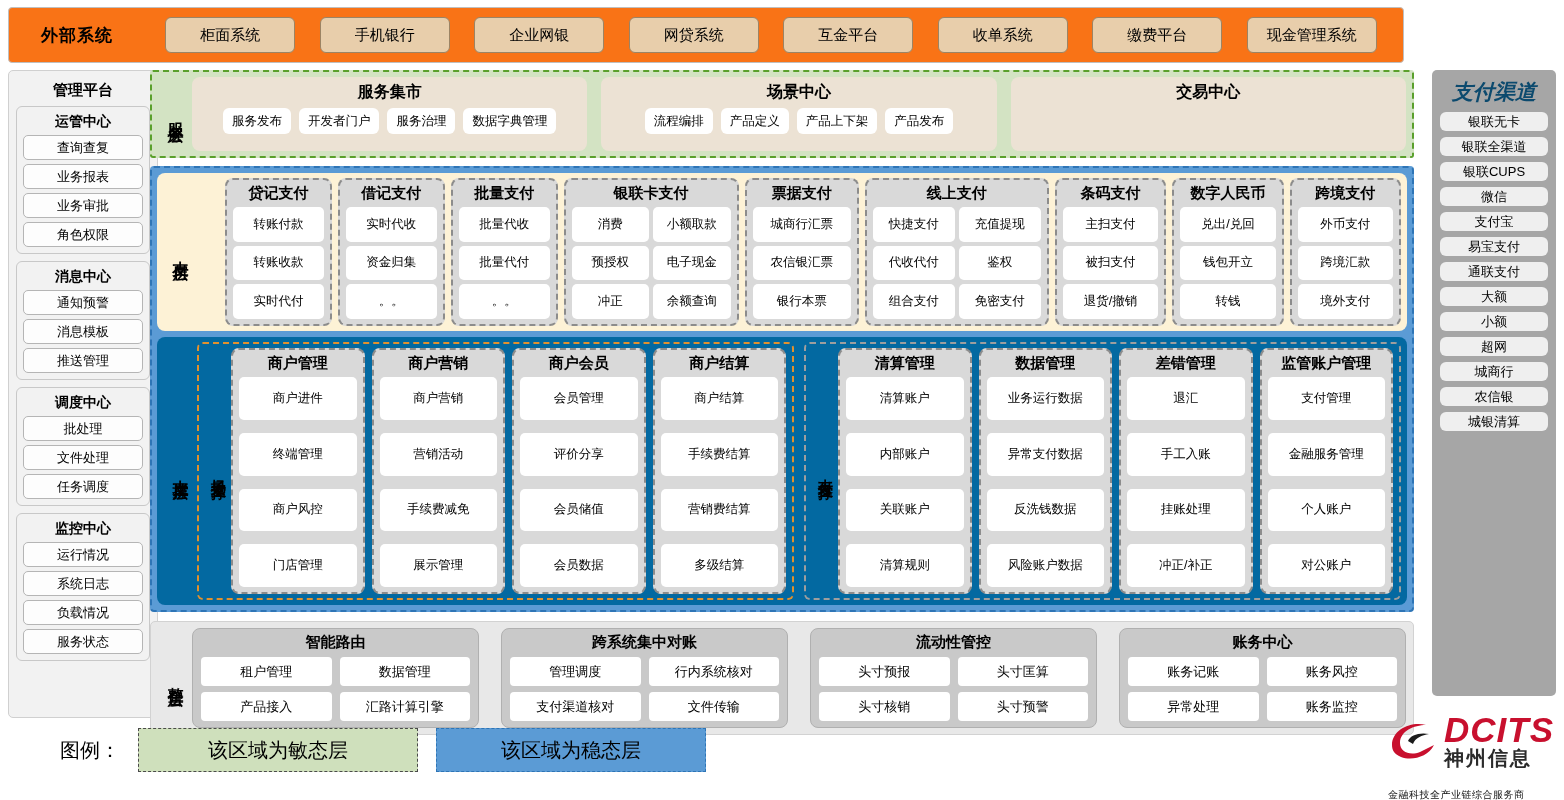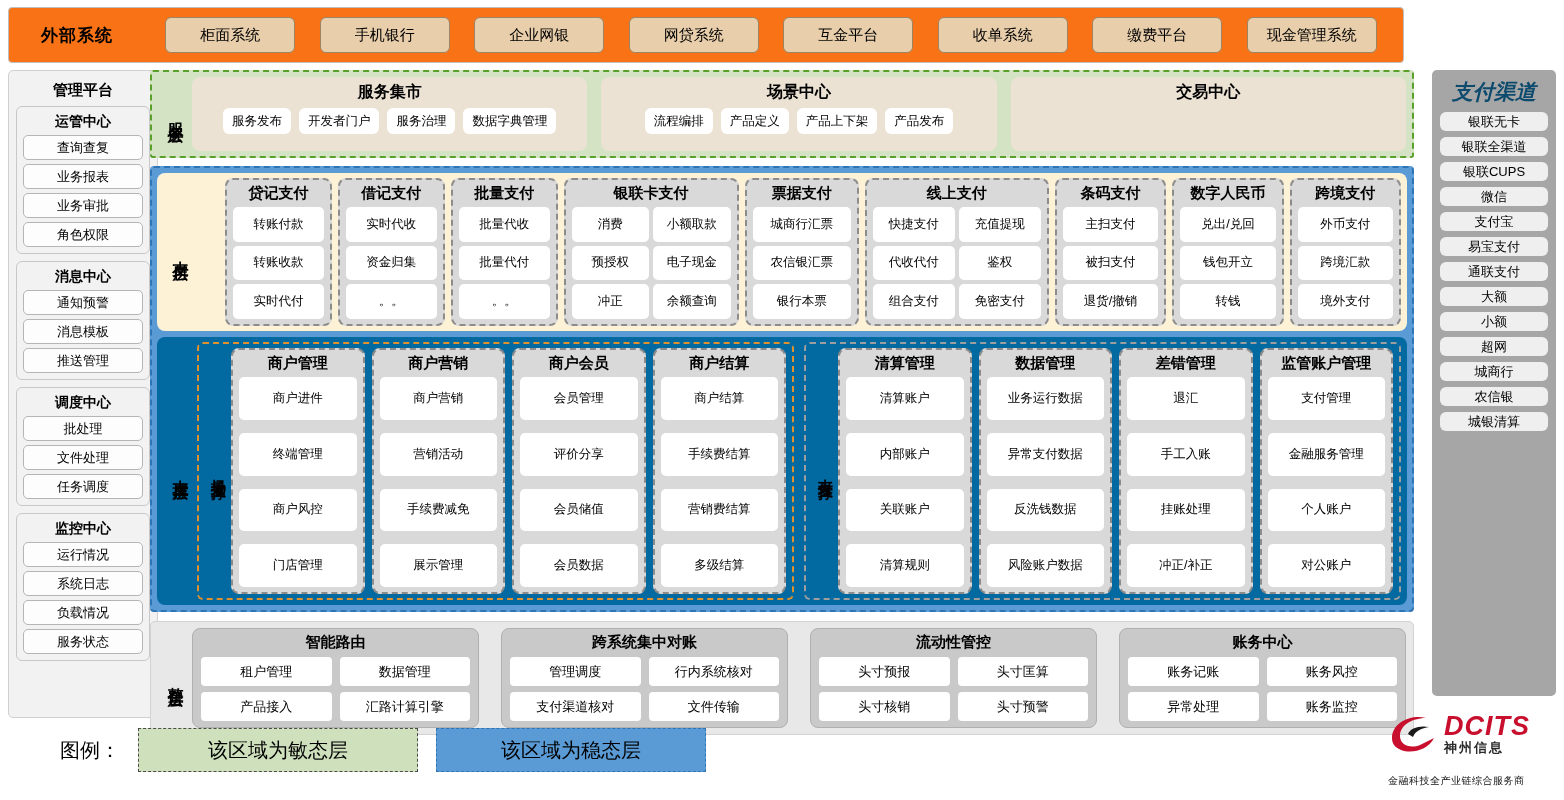--- a/index.html
+++ b/index.html
@@ -170,22 +170,22 @@
     height: 44px; display: flex; align-items: center; justify-content: center;
     font-size: 20px; padding: 0 26px;
   }
   .legend-chip.agile { background: #cfe0bc; border: 1px dashed #4a4a4a; min-width: 280px; }
   .legend-chip.stable { background: #5b9bd5; border: 1px dashed #2e75b6; min-width: 270px; }
 
   
   .logo { position: absolute; left: 1388px; top: 712px; width: 176px; }
   .logo-row { display: flex; align-items: center; gap: 4px; }
   .logo-text { line-height: 1; }
-  .logo-dcits { font-size: 27px; font-weight: bold; color: #c8102e; letter-spacing: 1px; font-style: italic; }
-  .logo-cn { font-size: 13px; font-weight: bold; color: #2b2b2b; letter-spacing: 2px; margin-top: 1px; }
+  .logo-dcits { font-size: 35px; font-weight: bold; color: #c8102e; letter-spacing: 1px; font-style: italic; }
+  .logo-cn { font-size: 20px; font-weight: bold; color: #2b2b2b; letter-spacing: 2px; margin-top: 1px; }
   .logo-tag { font-size: 10px; font-weight: normal; color: #111; margin-top: 20px; letter-spacing: 0.5px; }
 </style>
 </head>
 <body>
 
 <div class="topbar">
   <div class="topbar-title">外部系统</div>
   <div class="topbar-items">
       <div class="ext-chip">柜面系统</div>
       <div class="ext-chip">手机银行</div>

